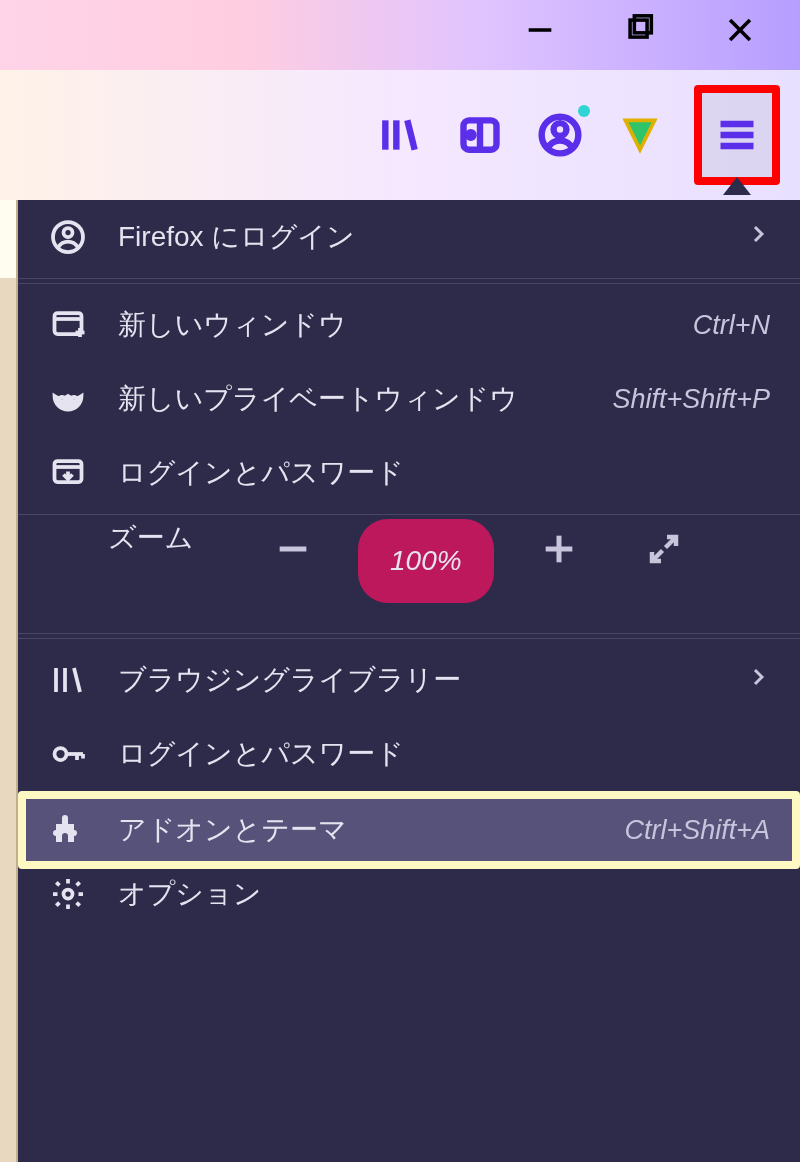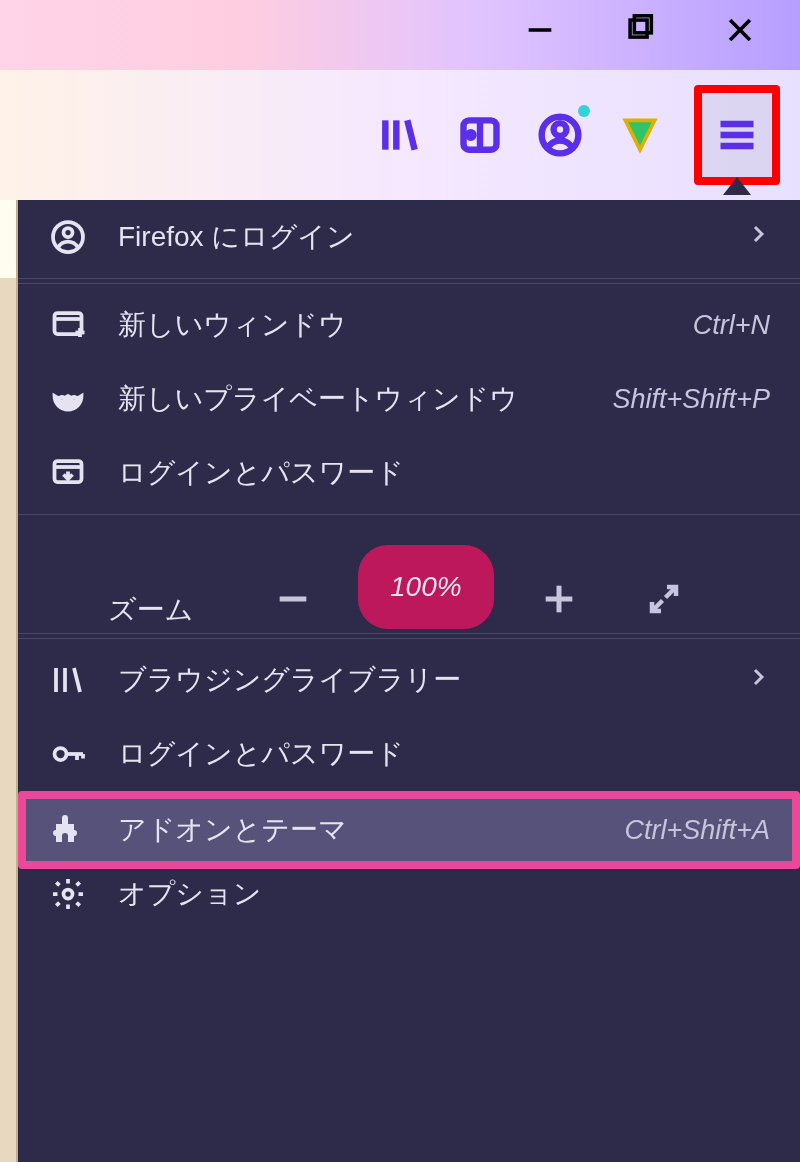--- a/index.html
+++ b/index.html
@@ -97,21 +97,21 @@
   }
   .row .icon { width: 40px; height: 40px; flex-shrink: 0; display:flex; align-items:center; justify-content:center; }
   .row .icon svg { stroke: #e6e3f0; stroke-width: 2.5; fill: none; }
   .row .label { flex: 1; }
   .row .short { color: #c8c4dc; font-size: 27px; font-style: italic; }
   .row .chev svg { stroke: #c8c4dc; stroke-width: 3; fill:none; }
   .sep { height: 1px; background: #4a4766; margin: 4px 0; }
 
   .zoomrow, .editrow {
     display: flex;
-    align-items: flex-end;
+    align-items: flex-start;
     height: 110px;
     padding: 0 30px;
     font-size: 28px;
     gap: 25px;
   }
   .zoomrow .zlabel, .editrow .elabel { width: 180px; padding-left: 60px; }
   .zoomrow .zbtn, .editrow .ebtn {
     flex: 0 0 auto;
     width: 80px; height: 60px;
     display:flex; align-items:center; justify-content:center;
@@ -122,21 +122,21 @@
     background: #be185d;
     border-radius: 30px;
     padding: 26px 32px;
     font-size: 28px;
     font-style: italic;
   }
   .editrow .ebtn svg { stroke:#8a87a5; }
 
   .highlight-row {
     background: #56527a;
-    border: 8px solid #ec4899;
+    border: 8px solid #fef9c3;
     border-radius: 4px;
     height: 78px;
     padding: 0 22px;
   }
   .highlight-row .icon svg { fill:#e6e3f0; stroke:none; }
 
   .account-dot {
     position:absolute; top:-4px; right:-4px;
     width:12px; height:12px; background:#2fd4d4; border-radius:50%;
   }

